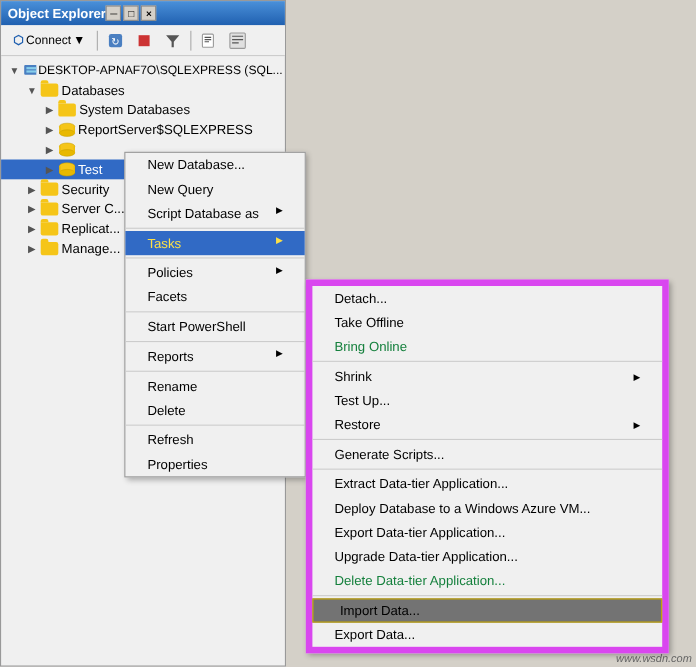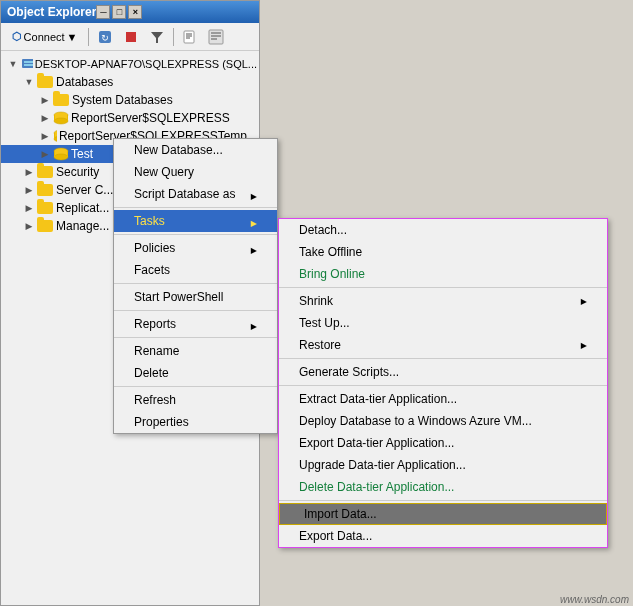--- a/index.html
+++ b/index.html
@@ -139,21 +139,21 @@
       border: 1px solid #999;
       box-shadow: 2px 2px 5px rgba(0,0,0,0.3);
       min-width: 160px;
       z-index: 100;
     }
 
     .menu-item {
       padding: 4px 20px 4px 20px;
       cursor: pointer;
       display: flex;
-      align-items: flex-end;
+      align-items: flex-start;
       justify-content: space-between;
       white-space: nowrap;
       height: 22px;
     }
 
     .menu-item.active {
       background: #316ac5;
       color: #fde047;
     }
 
@@ -165,24 +165,25 @@
 
     .menu-arrow {
       font-size: 8px;
       margin-left: 10px;
     }
 
     
     .submenu {
       position: absolute;
       background: #f0f0f0;
-      border: 1px solid #d946ef;
+      border: 6px solid #d946ef;
       box-shadow: 2px 2px 5px rgba(0,0,0,0.3);
       min-width: 160px;
       z-index: 200;
+      margin-top: 36px;
     }
 
     .submenu-item {
       padding: 4px 20px 4px 20px;
       cursor: pointer;
       display: flex;
       align-items: center;
       justify-content: space-between;
       white-space: nowrap;
       height: 22px;
@@ -311,21 +312,20 @@
 
     <div class="tree-item" style="padding-left:36px;">
       <span class="tree-expand">▶</span>
       <svg width="16" height="16" style="margin-right:2px;">
         <ellipse cx="8" cy="5" rx="7" ry="3" fill="#f5c518" stroke="#c8a000" stroke-width="0.5"></ellipse>
         <rect x="1" y="5" width="14" height="6" fill="#f5c518"></rect>
         <ellipse cx="8" cy="11" rx="7" ry="3" fill="#e8b800" stroke="#c8a000" stroke-width="0.5"></ellipse>
         <rect x="1" y="5" width="1" height="6" fill="#e8b800"></rect>
         <rect x="14" y="5" width="1" height="6" fill="#e8b800"></rect>
       </svg>
-      <span>ReportServer$SQLEXPRESSTemp...</span>
     </div>
 
     <div class="tree-item highlighted" style="padding-left:36px;">
       <span class="tree-expand">▶</span>
       <svg width="16" height="16" style="margin-right:2px;">
         <ellipse cx="8" cy="5" rx="7" ry="3" fill="#f5c518" stroke="#c8a000" stroke-width="0.5"></ellipse>
         <rect x="1" y="5" width="14" height="6" fill="#f5c518"></rect>
         <ellipse cx="8" cy="11" rx="7" ry="3" fill="#e8b800" stroke="#c8a000" stroke-width="0.5"></ellipse>
         <rect x="1" y="5" width="1" height="6" fill="#e8b800"></rect>
         <rect x="14" y="5" width="1" height="6" fill="#e8b800"></rect>

